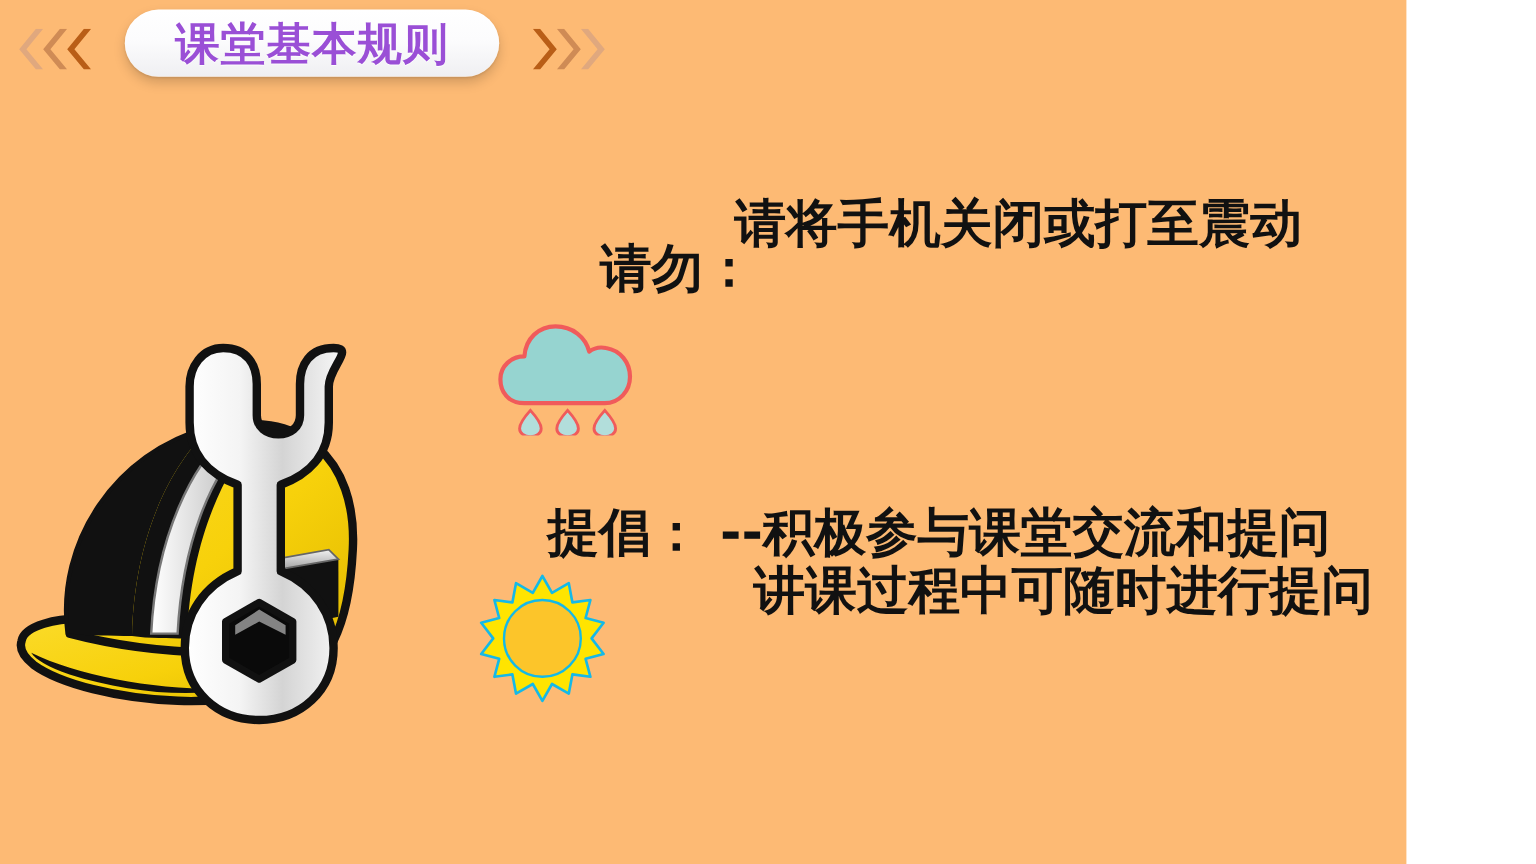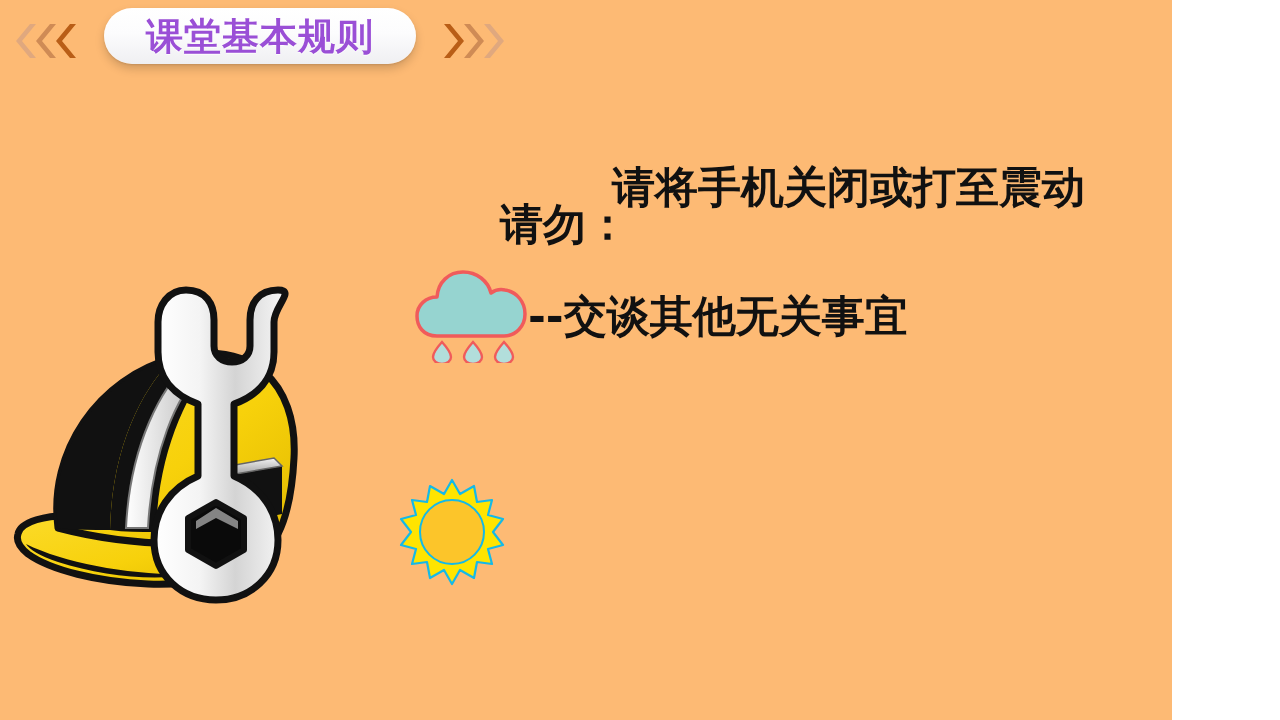--- a/index.html
+++ b/index.html
@@ -149,21 +149,22 @@
       </svg>
       <svg class="chev" viewBox="0 0 22 34">
         <polygon points="6,0 0,0 14,17 0,34 6,34 20,17" fill="#e0a87e"></polygon>
       </svg>
     </div>
 
   </div>
 
   <div class="body-line" id="line-phone">请将手机关闭或打至震动</div>
   <div class="body-line" id="line-donot">请勿：</div>
-  <div class="body-line" id="line-talk">--交谈其他无关事宜</div>
+  <div class="body-line" id="line-advocate">提倡： --积极参与课堂交流和提问</div>
+  <div class="body-line" id="line-anytime">讲课过程中可随时进行提问</div>
 
   <svg id="art-helmet" viewBox="0 0 390 330">
     <defs>
       <linearGradient id="gHelmet" x1="0" y1="0" x2="1" y2="1">
         <stop offset="0%" stop-color="#fbdb2a"></stop>
         <stop offset="55%" stop-color="#f7d10b"></stop>
         <stop offset="100%" stop-color="#e2ba00"></stop>
       </linearGradient>
       <linearGradient id="gWrench" x1="0" y1="0" x2="1" y2="0">
         <stop offset="0%" stop-color="#ffffff"></stop>

